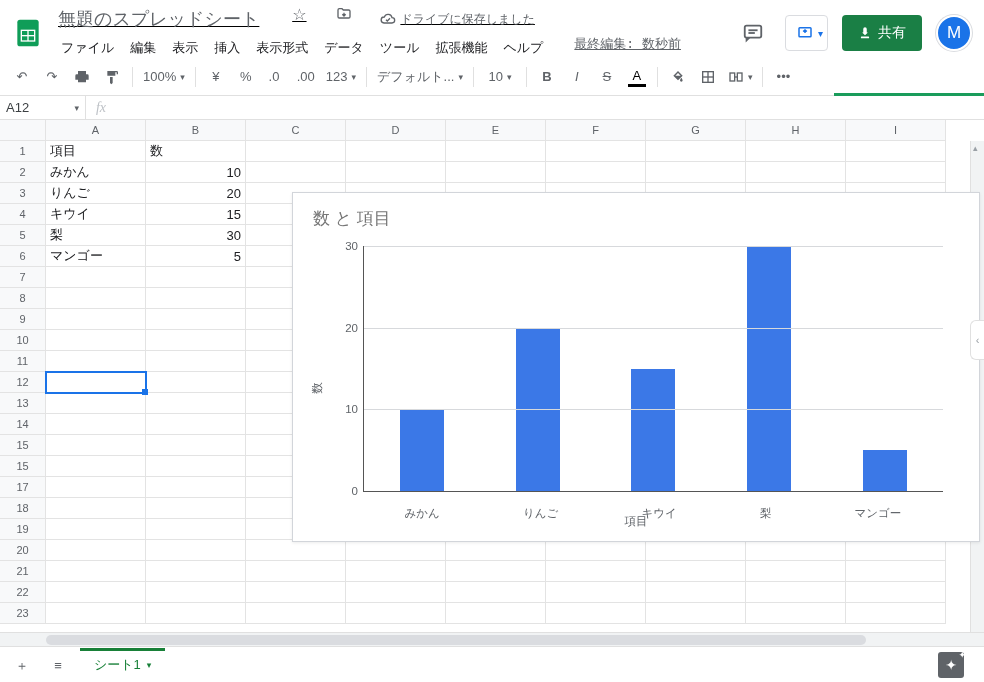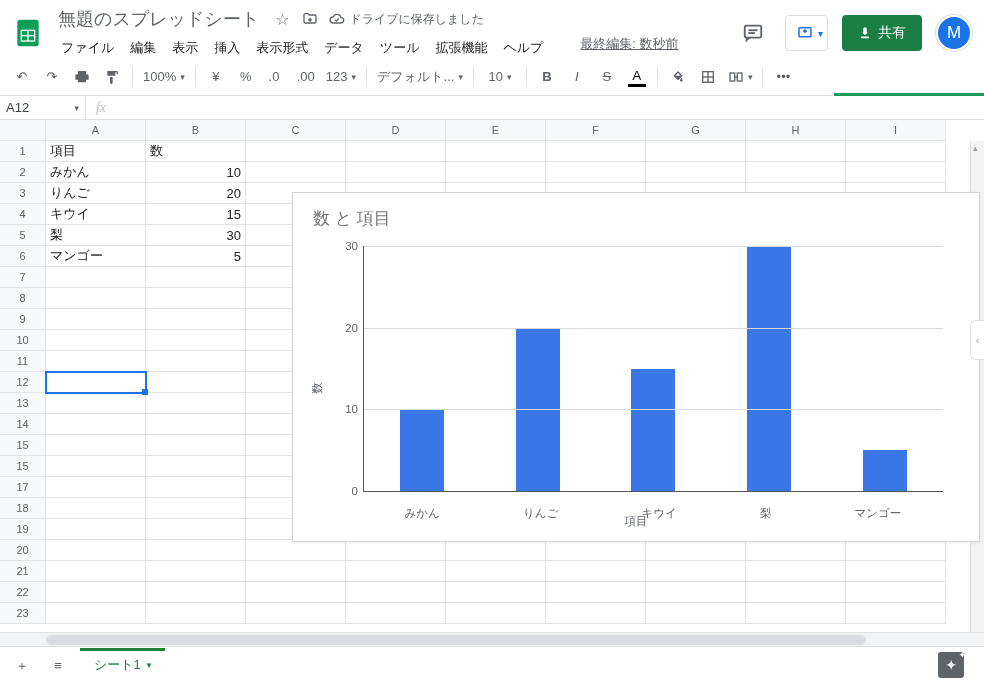--- a/index.html
+++ b/index.html
@@ -2,27 +2,27 @@
 <html><head>
 <meta charset="utf-8">
 <style>
   * { box-sizing: border-box; margin: 0; padding: 0; }
   html, body { width: 984px; height: 682px; font-family: Arial, "Helvetica Neue", sans-serif; overflow: hidden; background:#fff; }
   
   .titlebar { display:flex; align-items:center; padding:8px 12px 0 8px; height:58px; }
   .sheets-logo { width:40px; height:40px; display:flex; align-items:center; justify-content:center; }
   .sheets-logo svg { width:32px; height:32px; }
   .title-area { display:flex; flex-direction:column; margin-left:6px; }
-  .title-row { display:flex; align-items:center; gap:10px; }
+  .title-row { display:flex; gap:27px;text-decoration:underline; }
   .doc-title { font-size:18px; color:#5f6368; padding:2px 4px; }
   .title-icon { width:18px; height:18px; color:#5f6368; display:flex; align-items:center; justify-content:center; }
   .save-status { font-size:12px; color:#5f6368; display:flex; align-items:center; gap:4px; }
   .menubar { display:flex; gap:2px; margin-top:2px; }
   .menubar-item { font-size:13px; color:#202124; padding:4px 7px; border-radius:4px; cursor:pointer; }
-  .last-edit { font-size:13px; color:#5f6368; text-decoration:underline; margin-left:28px; cursor:pointer; }
+  .last-edit { font-size:13px; color:#5f6368; text-decoration:underline; margin-left:22px; cursor:pointer;font-family:Liberation Mono, monospace; }
   .title-right { margin-left:auto; display:flex; align-items:center; gap:14px; }
   .iconbtn-round { width:36px; height:36px; border-radius:50%; display:flex; align-items:center; justify-content:center; color:#5f6368; cursor:pointer; }
   .present-btn { border:1px solid #dadce0; border-radius:4px; height:36px; display:flex; align-items:center; padding:0 4px 0 10px; gap:4px; cursor:pointer; color:#1a73e8; }
   .share-btn { background:#1a7f45; color:#fff; border-radius:4px; height:36px; padding:0 16px; display:flex; align-items:center; gap:6px; font-size:14px; font-weight:500; cursor:pointer; }
   .avatar { width:36px; height:36px; border-radius:50%; background:#1a73e8; color:#fff; display:flex; align-items:center; justify-content:center; font-size:17px; font-weight:500; border:2px solid #fff; box-shadow:0 0 0 1px #dadce0; }
   
   .toolbar { height:38px; border-bottom:1px solid #e0e0e0; display:flex; align-items:center; padding:0 8px; gap:2px; position:relative; }
   .tb-btn { min-width:28px; height:28px; display:flex; align-items:center; justify-content:center; color:#5f6368; cursor:pointer; border-radius:2px; font-size:13px; padding:0 4px; }
   .tb-sep { width:1px; height:20px; background:#e0e0e0; margin:0 4px; }
   .tb-dd::after { content:"▾"; font-size:9px; margin-left:4px; color:#5f6368; }

